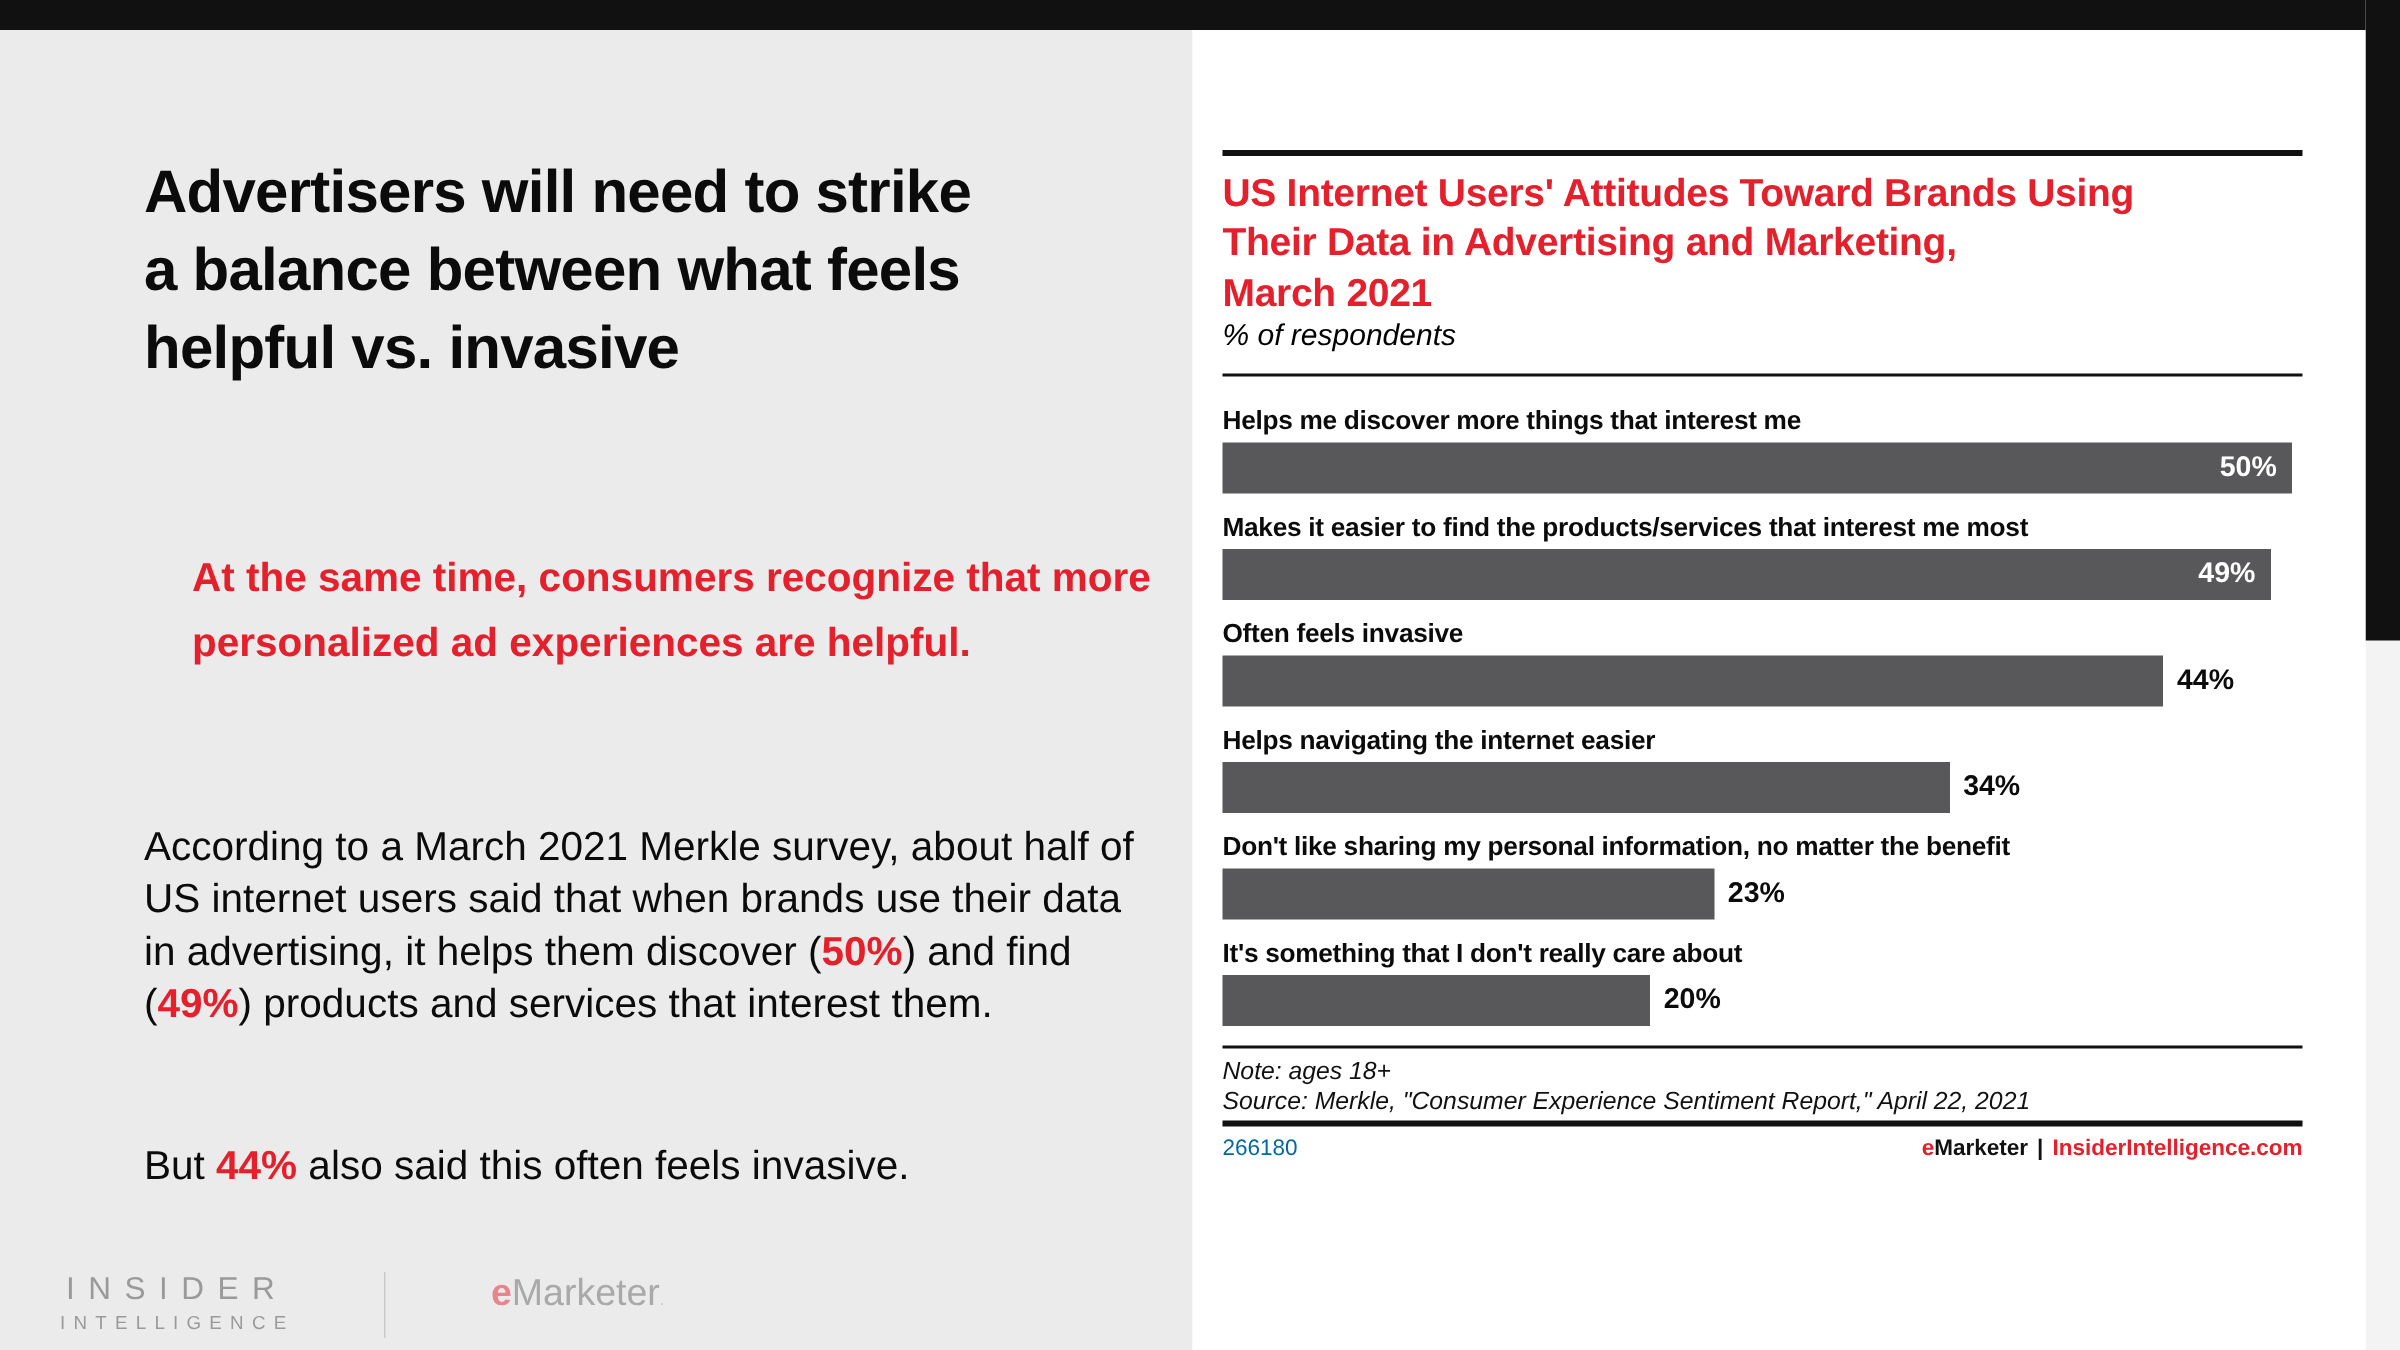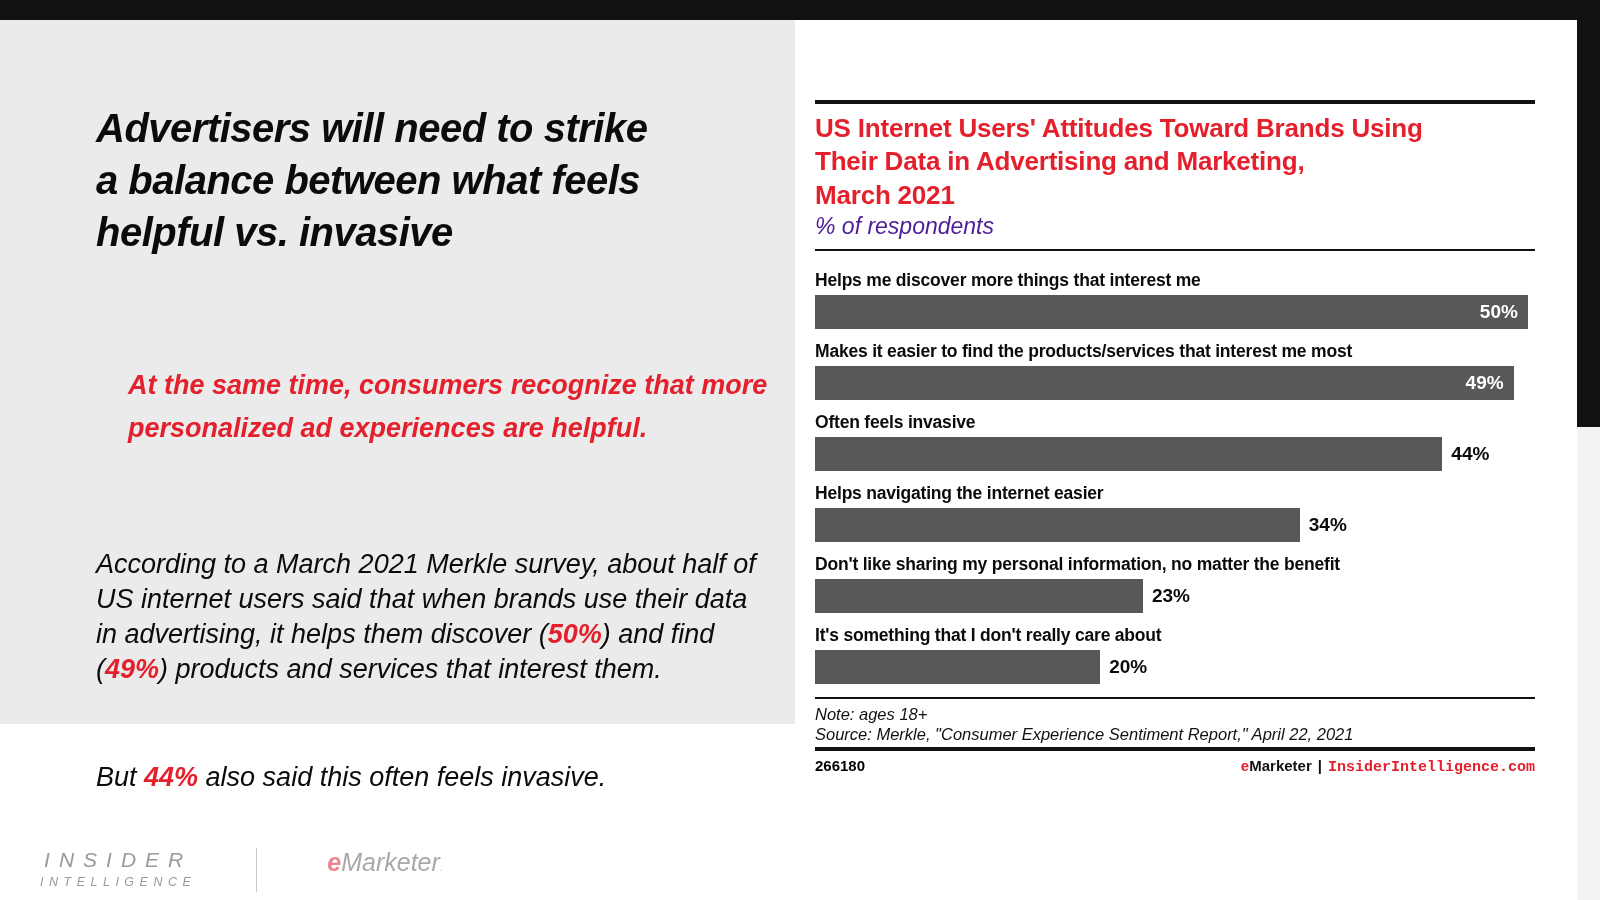--- a/index.html
+++ b/index.html
@@ -16,21 +16,21 @@
   html,body{width:1600px;height:900px;}
   body{font-family:"Liberation Sans","DejaVu Sans",sans-serif;background:#fff;overflow:hidden;}
   .stage{position:relative;width:1600px;height:900px;background:var(--panel-bg);}
 
   .top-bar{position:absolute;left:0;top:0;width:1600px;height:20px;background:var(--top-bar);}
 
   .right-strip{position:absolute;left:1577px;top:0;width:23px;height:900px;background:var(--edge-gray);}
   .right-strip .black{position:absolute;left:0;top:0;width:100%;height:427px;background:var(--top-bar);}
 
   
-  .left-panel{position:absolute;left:0;top:20px;width:795px;height:704px;background:var(--left-bg);font-style:italic;}
+  .left-panel{position:absolute;left:0;top:20px;width:795px;height:880px;background:var(--left-bg);}
   .headline{position:absolute;left:96px;top:82px;width:565px;
     font-size:40px;font-weight:bold;color:#0b0b0b;line-height:1.3;letter-spacing:-0.5px;}
   .emphasis{position:absolute;left:96px;top:344px;width:650px;
     font-size:27px;font-weight:bold;color:var(--accent-red);line-height:1.6;margin-left:32px;}
   .body-par{position:absolute;left:96px;top:527px;width:660px;
     font-size:27px;color:#0b0b0b;line-height:1.3;}
   .conclusion{position:absolute;left:96px;top:740px;width:660px;
     font-size:27px;color:#0b0b0b;line-height:1.3;}
   .accent{color:var(--accent-red);font-weight:bold;}
 
@@ -43,40 +43,40 @@
   .emarketer-logo .e{color:var(--logo-red);font-weight:bold;}
   .emarketer-logo .dot{font-size:11px;color:#bfbfbf;}
 
   
   .chart-panel{position:absolute;left:795px;top:20px;width:782px;height:880px;background:var(--panel-bg);}
   .chart-inner{position:absolute;left:20px;top:0;width:720px;}
   .rule{width:100%;background:#111;}
   .rule-top{position:absolute;top:80px;height:4px;}
   .chart-title{position:absolute;top:92px;width:720px;
     font-size:26px;font-weight:bold;color:var(--accent-red);line-height:1.28;letter-spacing:-0.2px;}
-  .chart-subtitle{position:absolute;top:193px;font-size:23px;font-style:italic;color:#4c1d95;}
+  .chart-subtitle{position:absolute;top:193px;font-size:20px;font-style:italic;color:#000000;}
   .rule-sub{position:absolute;top:229px;height:2px;}
 
   .bars{position:absolute;top:250px;width:720px;}
   .bar-row{margin-bottom:12px;}
   .bar-label{font-size:17.5px;font-weight:bold;color:#0b0b0b;margin-bottom:4px;letter-spacing:-0.2px;}
   .bar-track{display:flex;align-items:center;height:34px;width:100%;}
   .bar-fill{height:34px;background:var(--bar-gray);display:flex;align-items:center;justify-content:flex-end;padding-right:10px;}
   .val-in{color:#fff;font-weight:bold;font-size:19px;}
   .val-out{color:#0b0b0b;font-weight:bold;font-size:19px;margin-left:9px;}
 
   .rule-note{position:absolute;top:677px;height:2px;}
   .chart-note{position:absolute;top:684px;font-size:16.5px;font-style:italic;color:#111;line-height:1.25;}
   .chart-source{position:absolute;top:705px;font-size:16.5px;font-style:italic;color:#111;}
   .rule-bottom{position:absolute;top:727px;height:4px;}
   .chart-footer{position:absolute;top:737px;width:720px;display:flex;justify-content:space-between;align-items:baseline;}
-  .chart-id{font-size:15px;font-weight:bold;color:#000000;}
+  .chart-id{font-size:15px;font-weight:normal;color:#0369a1;}
   .footer-brand{font-size:15px;font-weight:bold;color:#111;}
   .footer-brand .e{color:var(--accent-red);}
-  .footer-brand .site{color:var(--accent-red);font-family:Liberation Mono, monospace;}
+  .footer-brand .site{color:var(--accent-red);}
   .footer-brand .sep{margin:0 6px;color:#111;}
 </style>
 </head>
 <body>
 
 <div class="stage">
 
   <div class="top-bar"></div>
 
   <div class="right-strip">

